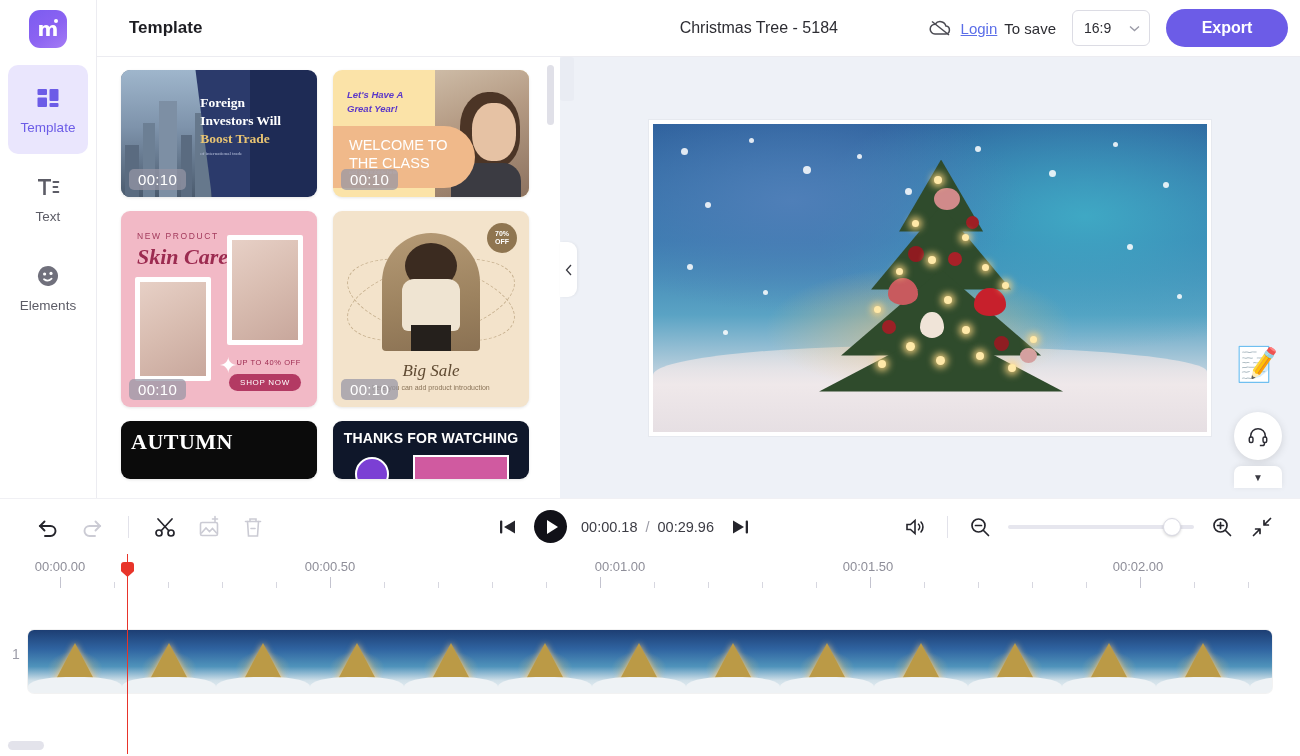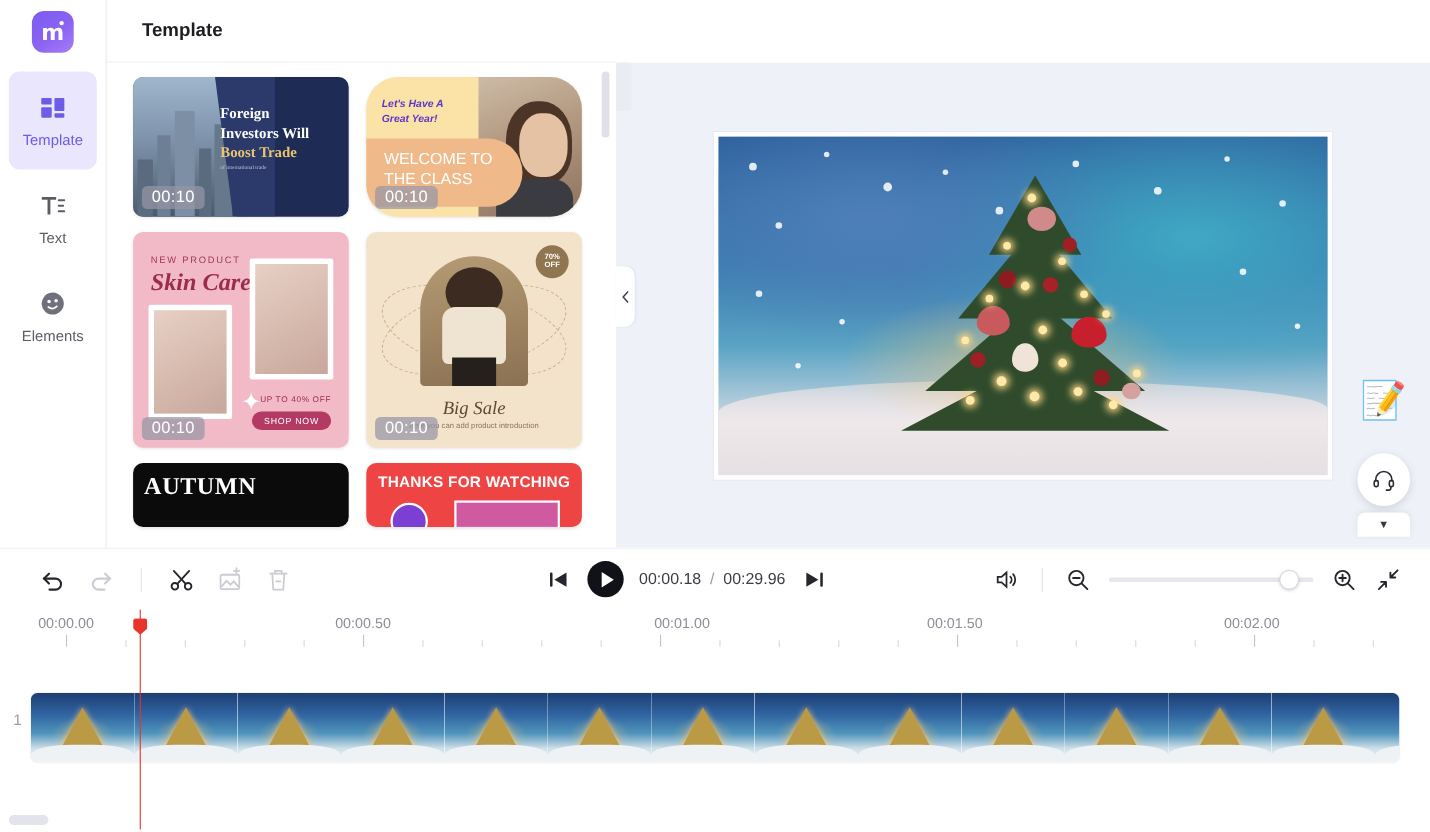--- a/index.html
+++ b/index.html
@@ -92,21 +92,21 @@
     background: linear-gradient(180deg,#9fb6cc 0%, #7e93ab 45%, #4a5a6d 100%); overflow: hidden; }
   .t1 .city i { position: absolute; bottom: 0; background: #5a6b80; display: block; }
   .t1 .wedge { position: absolute; left: 38%; top: 0; width: 28%; height: 100%; background: #2b3a6b;
      clip-path: polygon(0 0, 100% 0, 100% 100%, 30% 100%); }
   .t1 .txt { position: absolute; right: 9px; top: 24px; width: 55%; color: #fff;
      font-family: "Liberation Serif", serif; font-weight: 700; font-size: 13.5px; line-height: 1.32; }
   .t1 .txt .gold { color: #e8c473; }
   .t1 .sub { font-size: 5px; font-weight: 400; color: #b9c2dd; margin-top: 4px; }
 
   
-  .t2 { background: #fbe3a8; position: relative; overflow: hidden; border-radius: 29px; }
+  .t2 { background: #fbe3a8; position: relative; overflow: hidden; }
   .t2 .photo { position: absolute; right: 0; top: 0; width: 48%; height: 100%;
      background: linear-gradient(160deg,#cdbba6 0%, #b49a83 40%, #8d7360 100%); }
   .t2 .face { position: absolute; right: 14%; top: 26%; width: 44px; height: 58px; border-radius: 44%;
      background: #e6c2a4; }
   .t2 .hair { position: absolute; right: 10%; top: 17%; width: 60px; height: 76px; border-radius: 46% 46% 40% 40%;
      background: #4c3526; }
   .t2 .body { position: absolute; right: 8%; bottom: 0; width: 70px; height: 34px; border-radius: 18px 18px 0 0; background: #3b3b42; }
   .t2 .blob { position: absolute; left: -8px; top: 44%; width: 150px; height: 62px; border-radius: 0 32px 32px 0; background: #f0b98a; }
   .t2 .l1 { position: absolute; left: 14px; top: 18px; color: #5b37c9; font-style: italic; font-weight: 700;
      font-size: 9.5px; line-height: 1.45; }
@@ -145,21 +145,21 @@
   .t4 .sm { position: absolute; left: 0; right: 0; top: 173px; text-align: center; color: #8a7459; font-size: 7px; }
   .t4 .ring { position: absolute; left: 12px; top: 52px; width: 172px; height: 74px; border: 1px dashed #c9b392;
      border-radius: 50%; transform: rotate(-14deg); }
   .t4 .ring2 { position: absolute; left: 12px; top: 52px; width: 172px; height: 74px; border: 1px dashed #c9b392;
      border-radius: 50%; transform: rotate(14deg); }
 
   
   .t5 { background: #0b0b0b; position: relative; }
   .t5 .au { position: absolute; left: 10px; top: 8px; color: #fff;
      font-family: Liberation Serif, serif; font-weight: 700; font-size: 22px; letter-spacing: .5px; }
-  .t6 { background: #ef4444; position: relative; }
+  .t6 { background: #0f172a; position: relative; }
   .t6 .tw { position: absolute; left: 0; right: 0; top: 9px; text-align: center; color: #fff;
      font-weight: 700; font-size: 14px; letter-spacing: .2px; }
   .t6 .circ { position: absolute; left: 22px; top: 36px; width: 34px; height: 34px; border-radius: 50%;
      border: 2px solid #fff; background: #7b3fd4; }
   .t6 .scr { position: absolute; right: 20px; top: 34px; width: 96px; height: 26px; border: 2px solid #fff;
      background: #d05aa0; }
 
   
   .preview { flex: 1; background: #eef1f7; position: relative; display: flex; align-items: center; justify-content: center; }
   .collapse-tab {
@@ -263,20 +263,41 @@
       <div class="logo">
         <span class="logo-glyph">m</span>
         <span class="logo-dot"></span>
       </div>
     </div>
 
     <div class="panel-head">
       <span class="title">Template</span>
     </div>
 
+    <div class="header-right">
+      <span class="proj-name">Christmas Tree - 5184</span>
+
+      <span class="save-group">
+        <svg class="cloud-off-icon" viewBox="0 0 26 20" fill="none" stroke="currentColor" stroke-width="1.5">
+          <path d="M7 16h10.5a4 4 0 0 0 .4-7.97A6 6 0 0 0 7.2 6.2 4.4 4.4 0 0 0 7 16Z"></path>
+          <line x1="4" y1="3.5" x2="21" y2="17"></line>
+        </svg>
+        <a class="login-link">Login</a>
+        <span class="tosave-text">To save</span>
+      </span>
+
+      <div class="ratio-select">
+        <span class="val">16:9</span>
+        <svg class="chev" viewBox="0 0 11 7" fill="none" stroke="currentColor" stroke-width="1.3">
+            <path d="M1 1.4 5.5 5.6 10 1.4"></path>
+          </svg>
+      </div>
+
+      <button class="export-btn">Export</button>
+    </div>
   </div>
 
   <div class="middle">
 
     <div class="rail">
 
       <div class="rail-item active">
         <svg class="rail-icon" viewBox="0 0 26 26">
           <rect x="2.5" y="4" width="9.5" height="6" rx="1" fill="#6c5ce7"></rect>
           <rect x="2.5" y="12.5" width="9.5" height="9.5" rx="1" fill="#6c5ce7"></rect>

